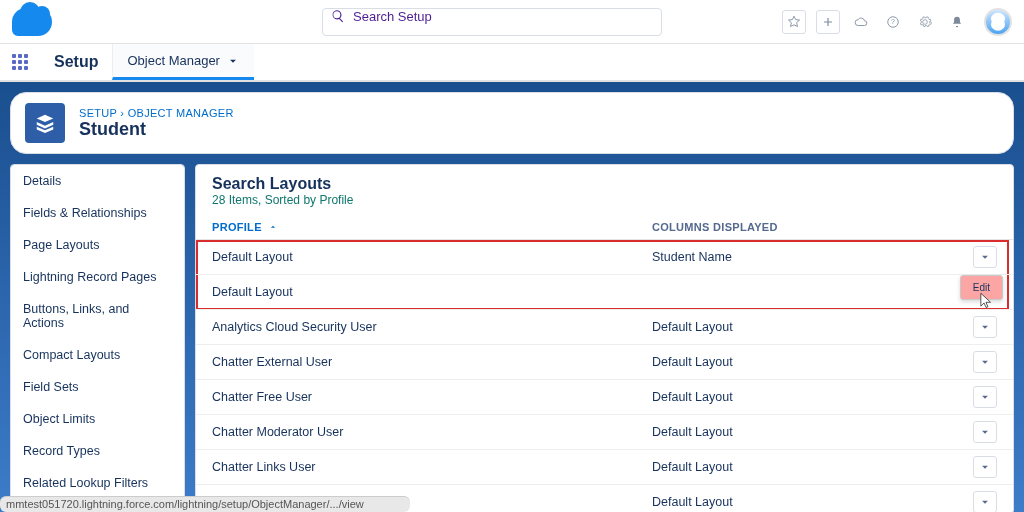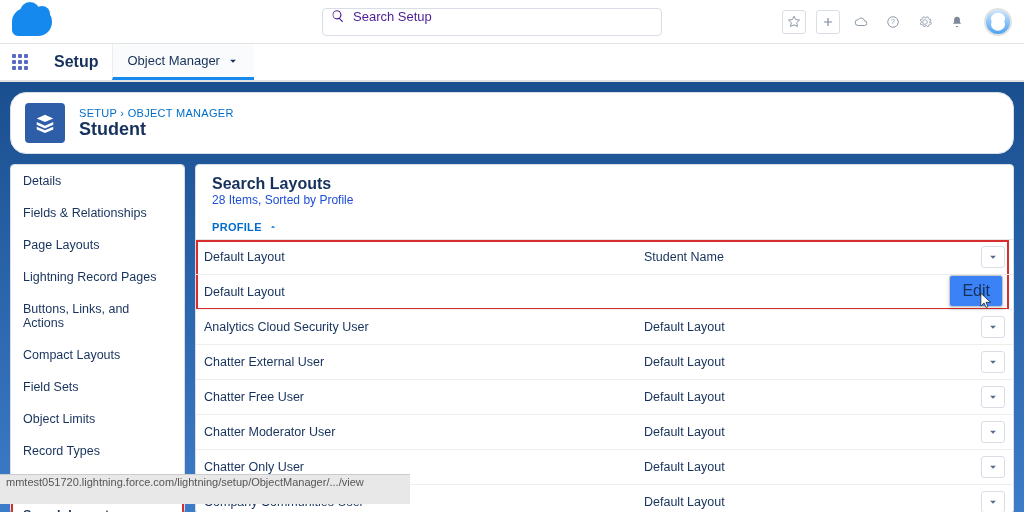--- a/index.html
+++ b/index.html
@@ -40,34 +40,34 @@
 .content { display:flex; gap:10px; height: calc(100% - 70px); }
 .sidebar { width:175px; background:#fff; border:1px solid #d8dde6; border-radius:4px; overflow:auto; position:relative; }
 .sidebar-item { padding:9px 12px; font-size:12.5px; color:#16325c; cursor:pointer; }
 .sidebar-item.active { font-weight:700; outline: 2px solid #d92c2c; outline-offset:-2px; }
 .sidebar::-webkit-scrollbar { width:8px; }
 .sidebar::-webkit-scrollbar-thumb { background:#c5c5c5; border-radius:4px; }
 
 .main { flex:1; background:#fff; border:1px solid #d8dde6; border-radius:4px; padding: 10px 0 0 0; overflow:hidden; position:relative; display:flex; flex-direction:column; }
 .main-head { padding: 0 16px 6px 16px; }
 .main-title { font-size:16px; font-weight:700; }
-.main-sub { font-size:12px; color:#1d4ed8; }
+.main-sub { font-size:12px; color:#0f766e; }
 .thead { display:flex; padding: 8px 16px 6px 16px; font-size:11px; font-weight:700; color:#54698d; letter-spacing:.3px; border-bottom:1px solid #e5e5e5; }
 .thead .col-a { flex:0 0 440px; color:#006dcc; display:flex; align-items:center; gap:6px; }
 .thead .col-b { flex:1; }
 .tbody { overflow:auto; flex:1; }
-.trow { display:flex; align-items:center; padding: 0 8px; height:35px; font-size:12.5px; border-bottom:1px solid #eee; position:relative; }
+.trow { display:flex; align-items:center; padding: 0 16px; height:35px; font-size:12.5px; border-bottom:1px solid #eee; position:relative; }
 .trow .col-a { flex:0 0 440px; }
 .trow .col-b { flex:1; }
 .caret-btn { width:24px; height:22px; border:1px solid #d8dde6; border-radius:3px; display:flex; align-items:center; justify-content:center; cursor:pointer; color:#54698d; background:#fff; }
 .highlight-group { position:absolute; border:2px solid #d92c2c; pointer-events:none; }
-.edit-popover { position:absolute; right:10px; top:35px; background:#3b82f6; border:1px solid #c9c9c9; border-radius:3px; padding:6px 12px; font-size:16px; box-shadow:0 2px 4px rgba(0,0,0,.15); z-index:5; }
+.edit-popover { position:absolute; right:10px; top:35px; background:#fca5a5; border:1px solid #c9c9c9; border-radius:3px; padding:6px 12px; font-size:10px; box-shadow:0 2px 4px rgba(0,0,0,.15); z-index:5; }
 .cursor { position:absolute; width:14px; height:18px; z-index:6; }
 
-.statusbar { position:absolute; left:0; bottom:8px; height:30px; background:#e8e8e8; border-top:1px solid #ccc; font-size:11px; color:#555; padding:1px 6px; width:410px; white-space:nowrap; overflow:hidden; }
+.statusbar { position:absolute; left:0; bottom:0; height:16px; background:#e8e8e8; border-top:1px solid #ccc; font-size:11px; color:#555; padding:1px 6px; width:410px; white-space:nowrap; overflow:hidden;border-radius:6px; }
 
 svg.ic { width:14px; height:14px; fill:currentColor; }
 </style>
 </head>
 <body>
 
 <div class="topbar">
   <div class="cloud-logo"></div>
   <div class="top-search">
     <svg class="ic" viewBox="0 0 24 24">
@@ -172,20 +172,21 @@
         <div class="main-title">Search Layouts</div>
         <div class="main-sub">28 Items, Sorted by Profile</div>
       </div>
       <div class="thead">
         <div class="col-a">
           <span>PROFILE</span>
           <svg class="ic" viewBox="0 0 24 24" style="width:10px;height:10px">
               <path d="M7 14l5-5 5 5z"></path>
             </svg>
         </div>
+        <div class="col-b">COLUMNS DISPLAYED</div>
       </div>
       <div class="tbody" style="position:relative">
         <div class="highlight-group" style="left:0; right:4px; top:0; height:70px"></div>
 
         <div class="trow">
           <div class="col-a">Default Layout</div>
           <div class="col-b">Student Name</div>
           <div class="caret-btn">
               <svg class="ic" viewBox="0 0 24 24">
                 <path d="M7 10l5 5 5-5z"></path>
@@ -230,21 +231,21 @@
         <div class="trow">
           <div class="col-a">Chatter Moderator User</div>
           <div class="col-b">Default Layout</div>
           <div class="caret-btn">
               <svg class="ic" viewBox="0 0 24 24">
                 <path d="M7 10l5 5 5-5z"></path>
               </svg>
             </div>
         </div>
         <div class="trow">
-          <div class="col-a">Chatter Only User</div>
+          <div class="col-a">Chatter Links User</div>
           <div class="col-b">Default Layout</div>
           <div class="caret-btn">
               <svg class="ic" viewBox="0 0 24 24">
                 <path d="M7 10l5 5 5-5z"></path>
               </svg>
             </div>
         </div>
         <div class="trow">
           <div class="col-a">Company Communities User</div>
           <div class="col-b">Default Layout</div>

